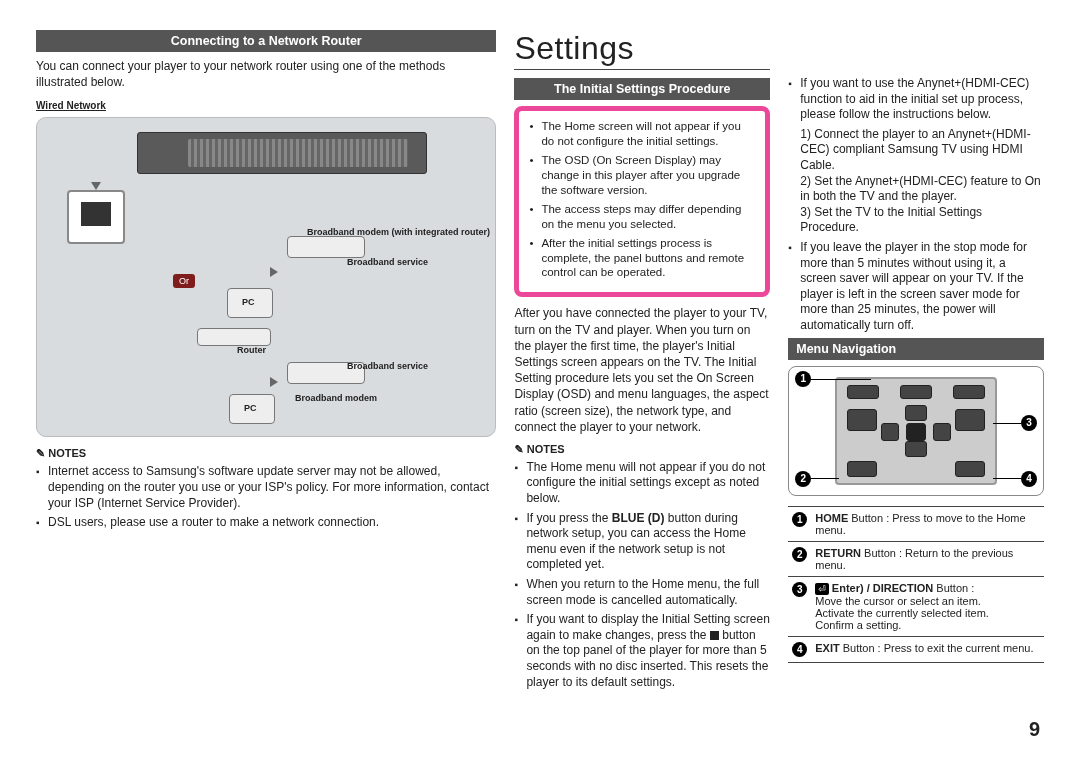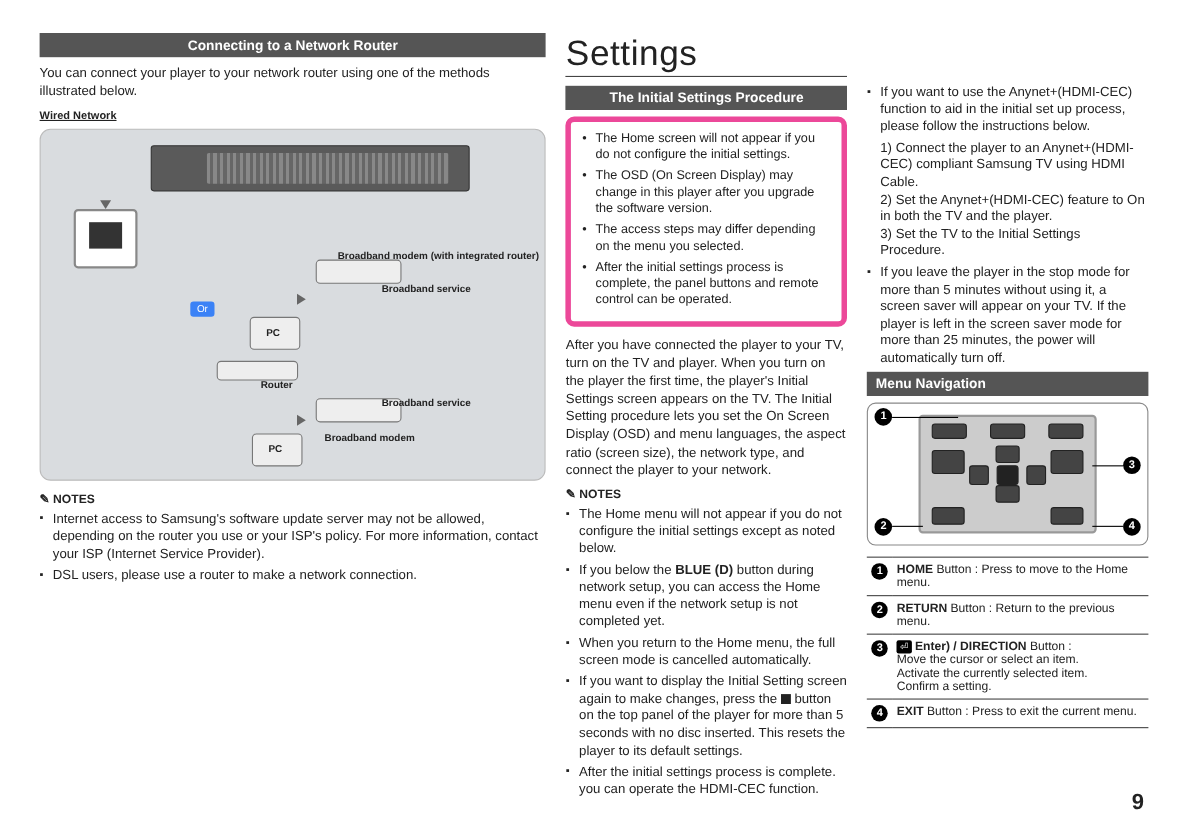--- a/index.html
+++ b/index.html
@@ -110,21 +110,21 @@
   }
   .lanport::after{
     content:"";
     position:absolute;
     inset:10px 12px 16px;
     background:#333;
   }
   .or-badge{
     position:absolute;
     top:156px;left:136px;
-    background:#3b82f6;color:#fff;
+    background:#7f1d1d;color:#fff;
     font-size:9px;
     padding:2px 6px;
     border-radius:3px;
   }
   .dlabel{
     position:absolute;
     font-size:9px;
     font-weight:bold;
     color:#222;
     line-height:1.1;
@@ -278,24 +278,23 @@
         <li>The Home screen will not appear if you do not configure the initial settings.</li>
         <li>The OSD (On Screen Display) may change in this player after you upgrade the software version.</li>
         <li>The access steps may differ depending on the menu you selected.</li>
         <li>After the initial settings process is complete, the panel buttons and remote control can be operated.</li>
       </ul>
     </div>
     <p>After you have connected the player to your TV, turn on the TV and player. When you turn on the player the first time, the player's Initial Settings screen appears on the TV. The Initial Setting procedure lets you set the On Screen Display (OSD) and menu languages, the aspect ratio (screen size), the network type, and connect the player to your network.</p>
     <div class="notes-hdr"><span class="writing-hand"></span><span>NOTES</span></div>
     <ul class="bullets square">
       <li>The Home menu will not appear if you do not configure the initial settings except as noted below.</li>
-      <li><span>If you below the </span><span class="bold">BLUE (D)</span><span> button during network setup, you can access the Home menu even if the network setup is not completed yet.</span></li>
+      <li><span>If you press the </span><span class="bold">BLUE (D)</span><span> button during network setup, you can access the Home menu even if the network setup is not completed yet.</span></li>
       <li>When you return to the Home menu, the full screen mode is cancelled automatically.</li>
       <li><span>If you want to display the Initial Setting screen again to make changes, press the </span><span class="stop-sq"></span><span> button on the top panel of the player for more than 5 seconds with no disc inserted. This resets the player to its default settings.</span></li>
-      <li>After the initial settings process is complete. you can operate the HDMI-CEC function.</li>
     </ul>
   </div>
 
   <div class="col col-right">
     <ul class="bullets square" style="margin-top:46px;">
       <li>
         <span>If you want to use the Anynet+(HDMI-CEC) function to aid in the initial set up process, please follow the instructions below.</span>
         <div style="margin-top:4px;">
           <div>1) Connect the player to an Anynet+(HDMI-CEC) compliant Samsung TV using HDMI Cable.</div>
           <div>2) Set the Anynet+(HDMI-CEC) feature to On in both the TV and the player.</div>

